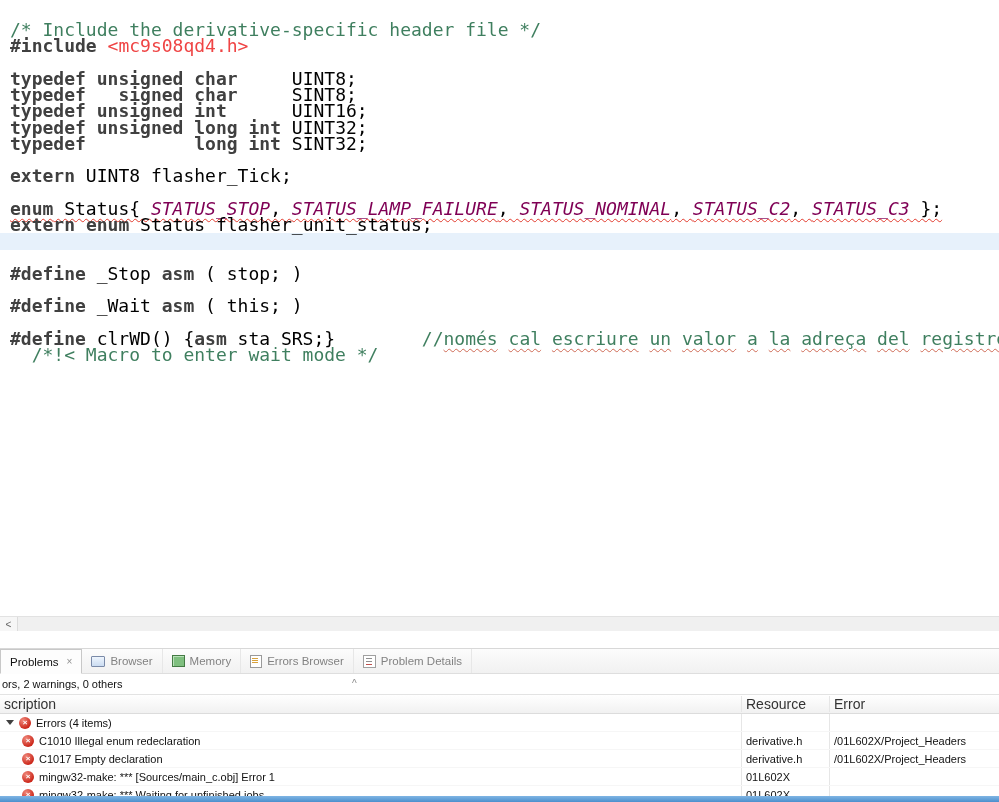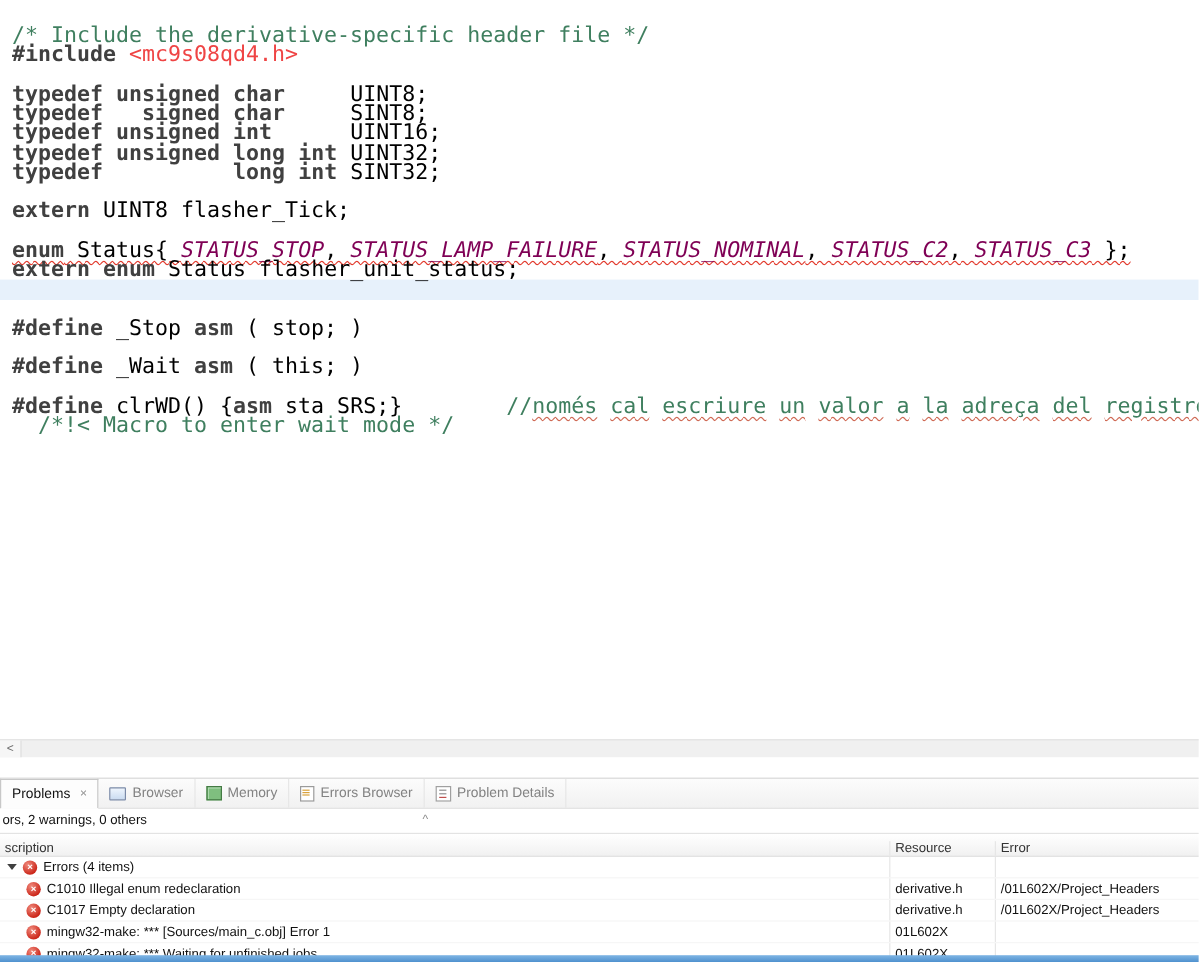--- a/index.html
+++ b/index.html
@@ -46,24 +46,24 @@
   .include-browser-icon::after{content:"";position:absolute;left:1px;top:2px;width:6px;height:1px;
                background:#d9a23c;box-shadow:0 2px 0 #d9a23c,0 4px 0 #d9a23c;}
   .problem-details-icon{width:11px;height:11px;background:#fff;border:1px solid #a0a0a0;position:relative;}
   .problem-details-icon::after{content:"";position:absolute;left:2px;top:2px;width:6px;height:1px;
                background:#8f8f8f;box-shadow:0 3px 0 #8f8f8f,0 6px 0 #c0504d;}
 
   .summary{height:20px;display:flex;align-items:center;padding-left:2px;font-size:11px;color:#111;position:relative;}
   .collapse-handle{position:absolute;left:352px;top:6px;color:#8a8a8a;font-size:10px;line-height:8px;}
 
   
-  .ptable-header{height:20px;box-sizing:border-box;display:flex;align-items:flex-end;
+  .ptable-header{height:20px;box-sizing:border-box;display:flex;align-items:center;
                  background:linear-gradient(#ffffff,#f1f1f1);
                  border-top:1px solid #e3e3e3;border-bottom:1px solid #dcdcdc;
-                 font-size:11px;color:#333;}
+                 font-size:14px;color:#333;}
   .hcell{display:flex;align-items:center;padding-left:4px;box-sizing:border-box;}
   .cell-desc{flex:1;min-width:0;}
   .cell-res{width:88px;border-left:1px solid #e6e6e6;flex:0 0 auto;}
   .cell-path{width:170px;border-left:1px solid #e6e6e6;flex:0 0 auto;}
   .prow{height:17px;display:flex;align-items:stretch;font-size:11px;color:#111;
         border-bottom:1px solid #f6f6f6;}
   .prow .cell{display:flex;align-items:center;padding-left:4px;white-space:nowrap;overflow:hidden;box-sizing:border-box;}
   .prow .cell-desc.indent{padding-left:22px;}
   .group-row .cell-desc{padding-left:6px;}
   .expander{width:0;height:0;border-left:4px solid transparent;border-right:4px solid transparent;

